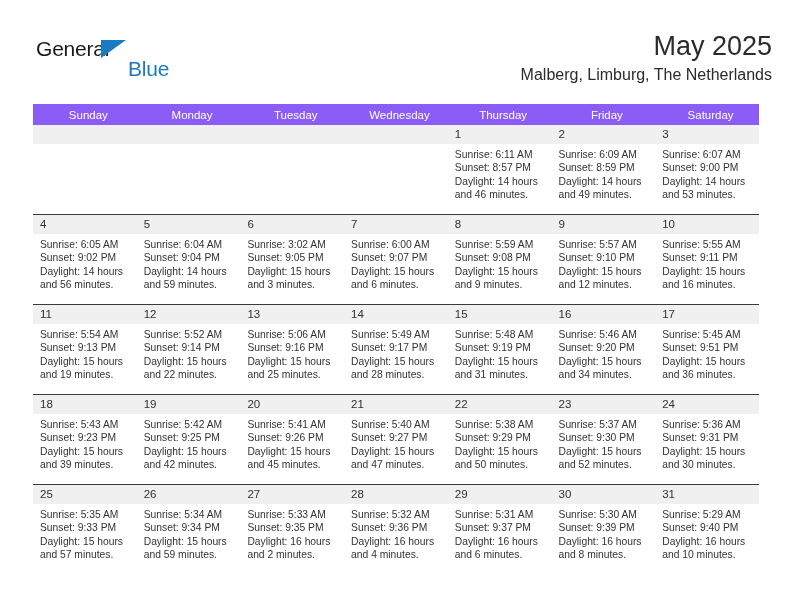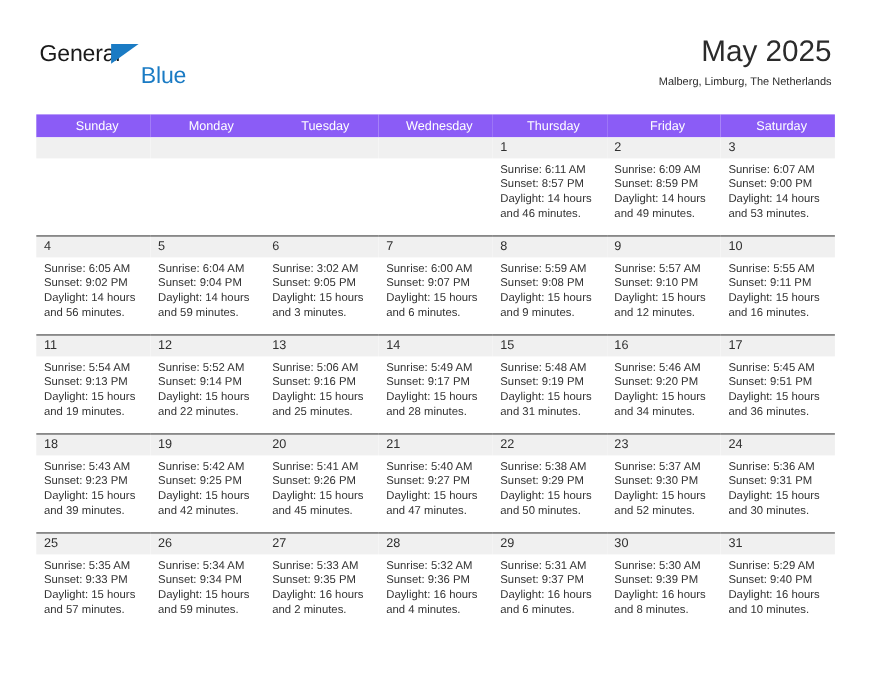--- a/index.html
+++ b/index.html
@@ -31,28 +31,28 @@
     border-left:25px solid #1a7bc4;
     border-bottom:18px solid transparent;
   }
   .logo-blue{
     position:absolute;left:56px;top:20px;
     font-size:21px;color:#1a7bc4;letter-spacing:-0.2px;
     line-height:22px;
     margin-left:36px;
   }
   .title-block{
-    position:absolute;right:36px;top:30px;
+    position:absolute;right:20px;top:30px;
     text-align:right;
   }
   .cal-title{
     font-size:27px;color:#2b2b2b;line-height:32px;font-weight:400;
   }
   .cal-sub{
-    font-size:10px;color:#2b2b2b;line-height:18px;margin-top:4px;
+    font-size:16px;color:#2b2b2b;line-height:18px;margin-top:4px;
   }
 
   
   .calendar{
     position:absolute;left:33px;top:104px;
     width:726px;
   }
   table.cal{
     border-collapse:collapse;
     width:726px;

